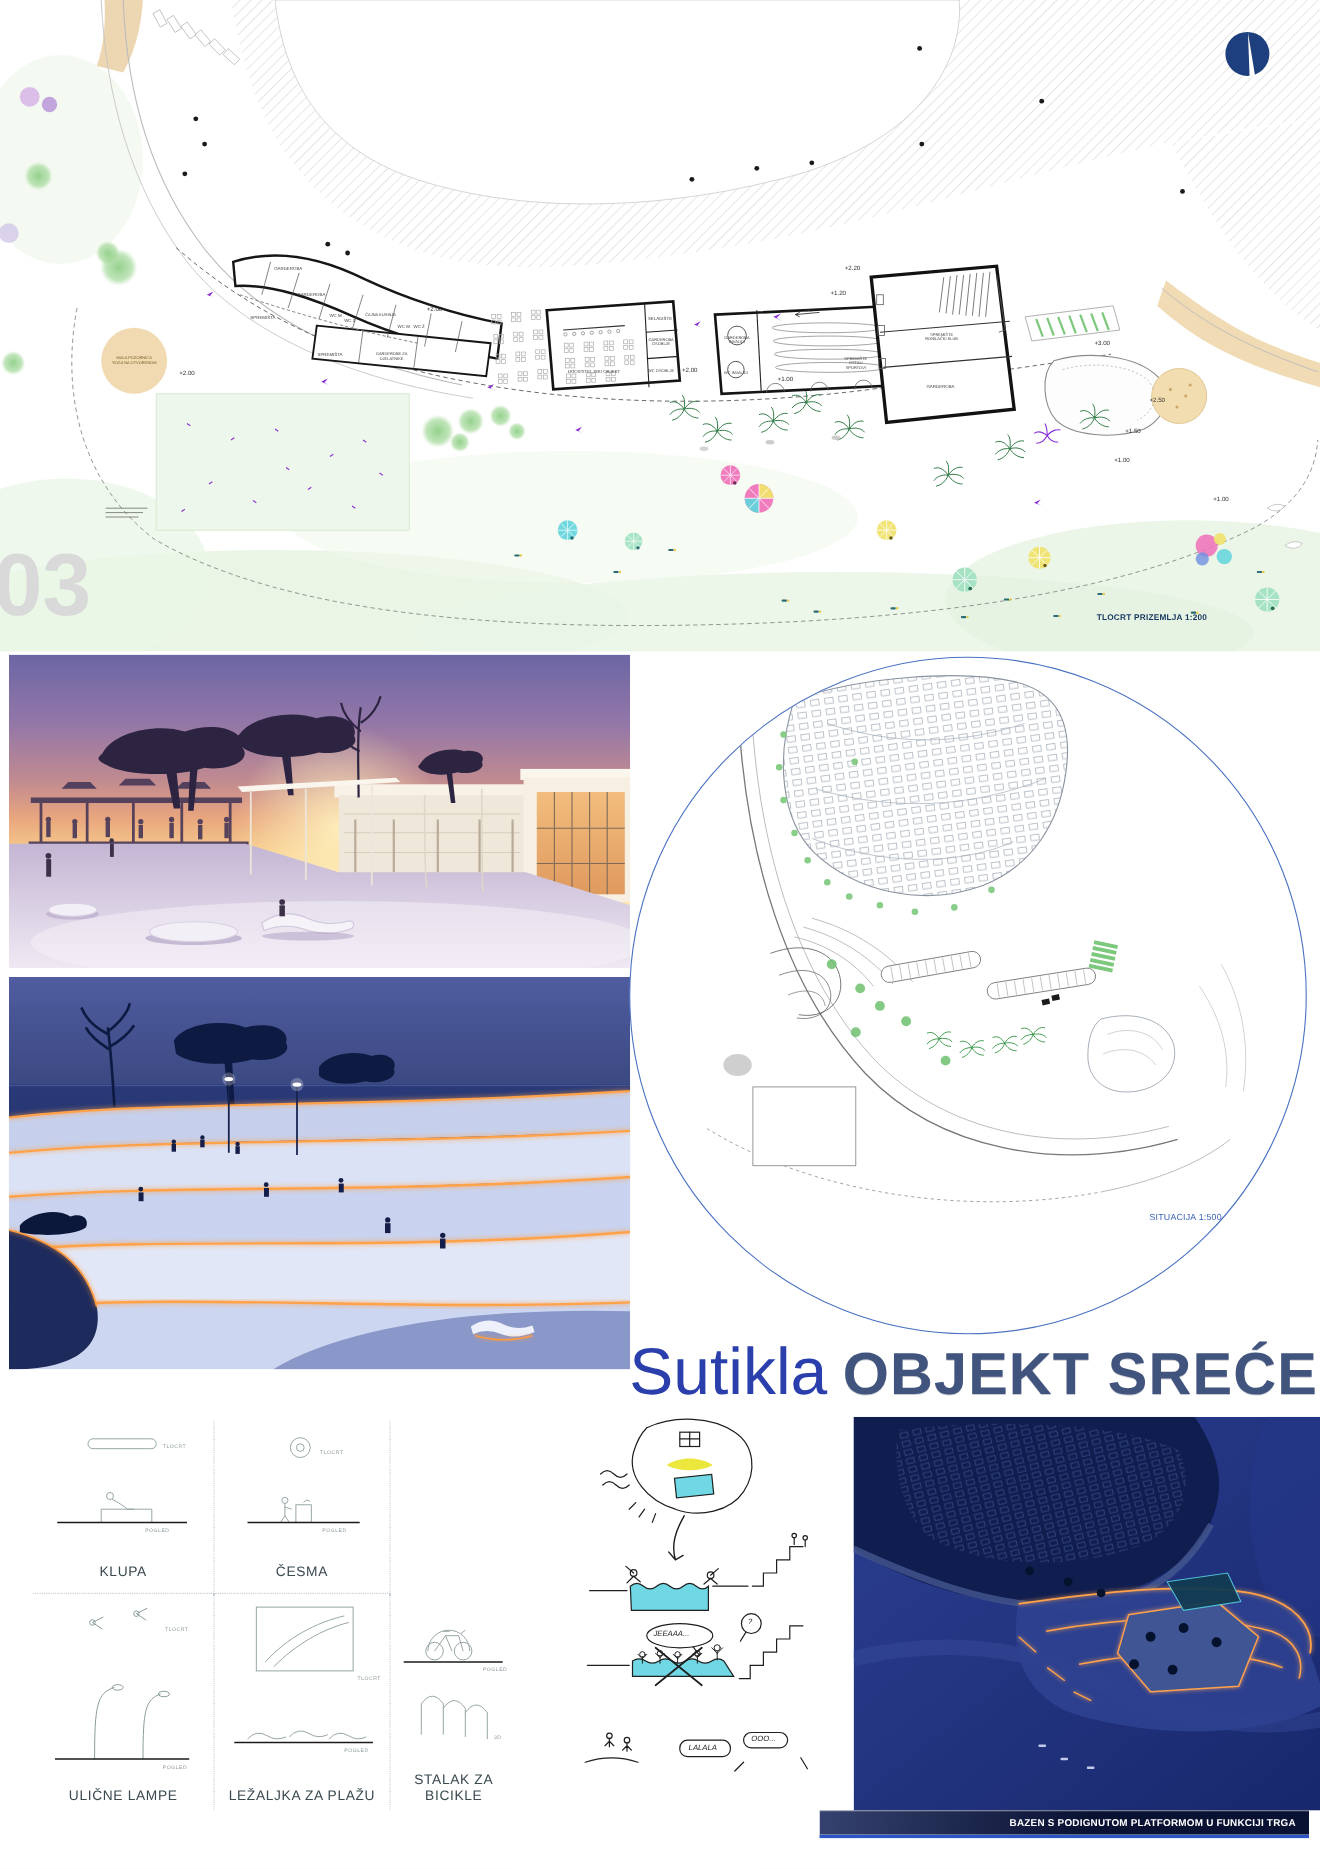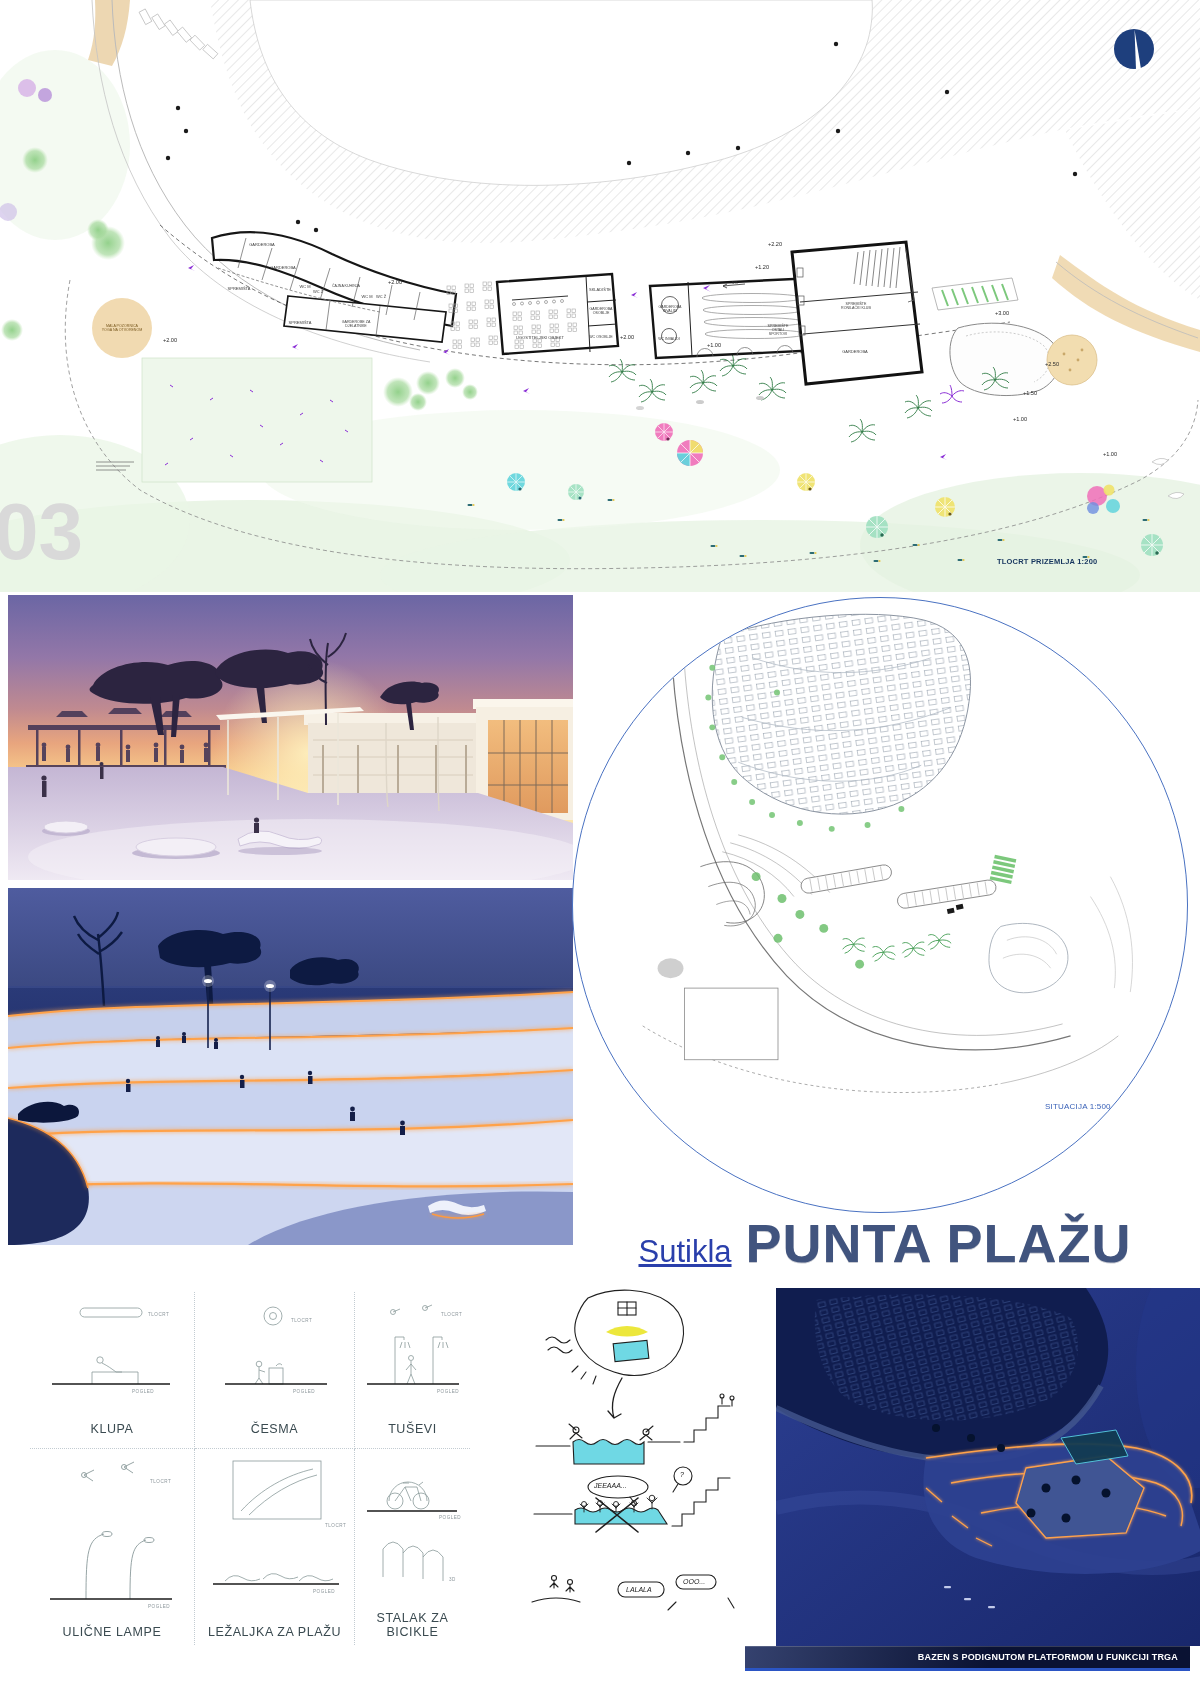--- a/index.html
+++ b/index.html
@@ -19,21 +19,21 @@
   .scale-label{position:absolute;left:997px;top:557px;font-size:7.5px;font-weight:700;color:#16355e;letter-spacing:.2px;}
   
   #render-sunset{left:8px;top:595px;width:565px;height:285px;overflow:hidden;}
   #render-night{left:8px;top:888px;width:565px;height:357px;overflow:hidden;}
   
   #situation{left:572px;top:597px;width:616px;height:616px;border-radius:50%;
      border:1.6px solid #4a72c2;background:#fff;overflow:hidden;box-sizing:border-box;}
   .situ-label{position:absolute;left:1045px;top:1102px;font-size:8px;font-weight:400;color:#3a62b8;letter-spacing:.2px;}
   
   #title{left:572px;top:1212px;width:626px;height:64px;text-align:center;white-space:nowrap;}
-  #title .pfx{font-size:31px;font-weight:400;color:#2a3fab;margin-right:14px;text-decoration:underline;}
+  #title .pfx{font-size:60px;font-weight:400;color:#2a3fab;margin-right:14px;}
   #title .main{font-size:54px;font-weight:700;color:#41547e;letter-spacing:1px;
       text-shadow:0 1px 0 rgba(30,40,70,.25);}
   
   #furn{left:30px;top:1292px;width:440px;height:353px;}
   .fcell{position:absolute;box-sizing:border-box;}
   .c1{left:0;width:165px;} .c2{left:165px;width:160px;} .c3{left:325px;width:115px;}
   .r1{top:0;height:157px;border-bottom:1px dotted #c3ccd2;}
   .r2{top:157px;height:196px;}
   .bR{border-right:1px dotted #c3ccd2;}
   .tag{position:absolute;font-size:4.6px;color:#8d979c;letter-spacing:.5px;}
@@ -655,21 +655,21 @@
           <rect y="22" width="22" height="3.5" fill="#7cc87c"></rect>
         </g>
         <path d="M430,330 C460,322 488,330 496,352 C502,372 488,392 462,396 C436,400 418,386 418,364 C418,348 422,336 430,330 Z" fill="#ffffff" stroke="#9aa4b0" stroke-width="0.8"></path>
         <path d="M436,344 C456,336 478,342 486,358 M432,362 C450,354 470,358 480,372" stroke="#bbb" stroke-width="0.6" fill="none"></path>
       </g>
     </svg>
   </div>
   <div class="situ-label abs">SITUACIJA 1:500</div>
 
   <div id="title" class="abs">
-    <span class="pfx">Sutikla</span><span class="main">PUNTA PLAŽU</span>
+    <span class="pfx">Sutikla</span><span class="main">OBJEKT SREĆE</span>
   </div>
 
   <div id="furn" class="abs">
 
     <div class="fcell c1 r1 bR">
       <svg width="165" height="120" viewBox="0 0 165 120">
         <g stroke="#8a9a9b" fill="none" stroke-width="0.8">
           <rect x="50" y="16" width="62" height="9" rx="4.5"></rect>
           <path d="M62,80 H108 M62,80 V92 M108,80 V92"></path>
           <circle cx="70" cy="68" r="3.2"></circle>
@@ -692,38 +692,20 @@
           <circle cx="64" cy="72" r="2.8"></circle>
             <path d="M64,75 V86 M64,78 L70,80 M64,86 L60,92 M64,86 L68,92"></path>
         </g>
         <line x1="30" y1="92" x2="132" y2="92" stroke="#1a1a1a" stroke-width="1.4"></line>
       </svg>
       <div class="tag" style="left:96px;top:26px">TLOCRT</div>
       <div class="tag" style="left:98px;top:97px">POGLED</div>
       <div class="flabel">ČESMA</div>
     </div>
 
-    <div class="fcell c3 r1">
-      <svg width="115" height="120" viewBox="0 0 115 120">
-        <g stroke="#8a9a9b" fill="none" stroke-width="0.8">
-          <circle cx="38" cy="20" r="2.5"></circle>
-            <path d="M38,20 l7,-3"></path>
-          <circle cx="70" cy="16" r="2.5"></circle>
-            <path d="M70,16 l7,-3"></path>
-          <path d="M40,45 V92 M40,45 h9 M49,45 v3 M47,50 l-2,6 M50,50 l0,6 M53,50 l2,6"></path>
-          <circle cx="56" cy="66" r="2.5"></circle>
-            <path d="M56,69 V82 M56,82 l-4,10 M56,82 l4,10 M56,72 l-5,6 M56,72 l5,6"></path>
-          <path d="M78,45 V92 M78,45 h9 M87,45 v3 M85,50 l-2,6 M88,50 l0,6 M91,50 l2,6"></path>
-        </g>
-        <line x1="12" y1="92" x2="104" y2="92" stroke="#1a1a1a" stroke-width="1.4"></line>
-      </svg>
-      <div class="tag" style="left:86px;top:20px">TLOCRT</div>
-      <div class="tag" style="left:82px;top:97px">POGLED</div>
-      <div class="flabel">TUŠEVI</div>
-    </div>
 
     <div class="fcell c1 r2 bR">
       <svg width="165" height="168" viewBox="0 0 165 168">
         <g stroke="#8a9a9b" fill="none" stroke-width="0.9">
           <circle cx="54" cy="26" r="2.5"></circle>
             <path d="M54,26 l10,-5 M54,26 l9,6"></path>
           <circle cx="94" cy="18" r="2.5"></circle>
             <path d="M94,18 l10,-5 M94,18 l9,6"></path>
           <path d="M56,150 C56,102 58,90 74,85"></path>
             <ellipse cx="77" cy="85" rx="5" ry="2.5"></ellipse>

